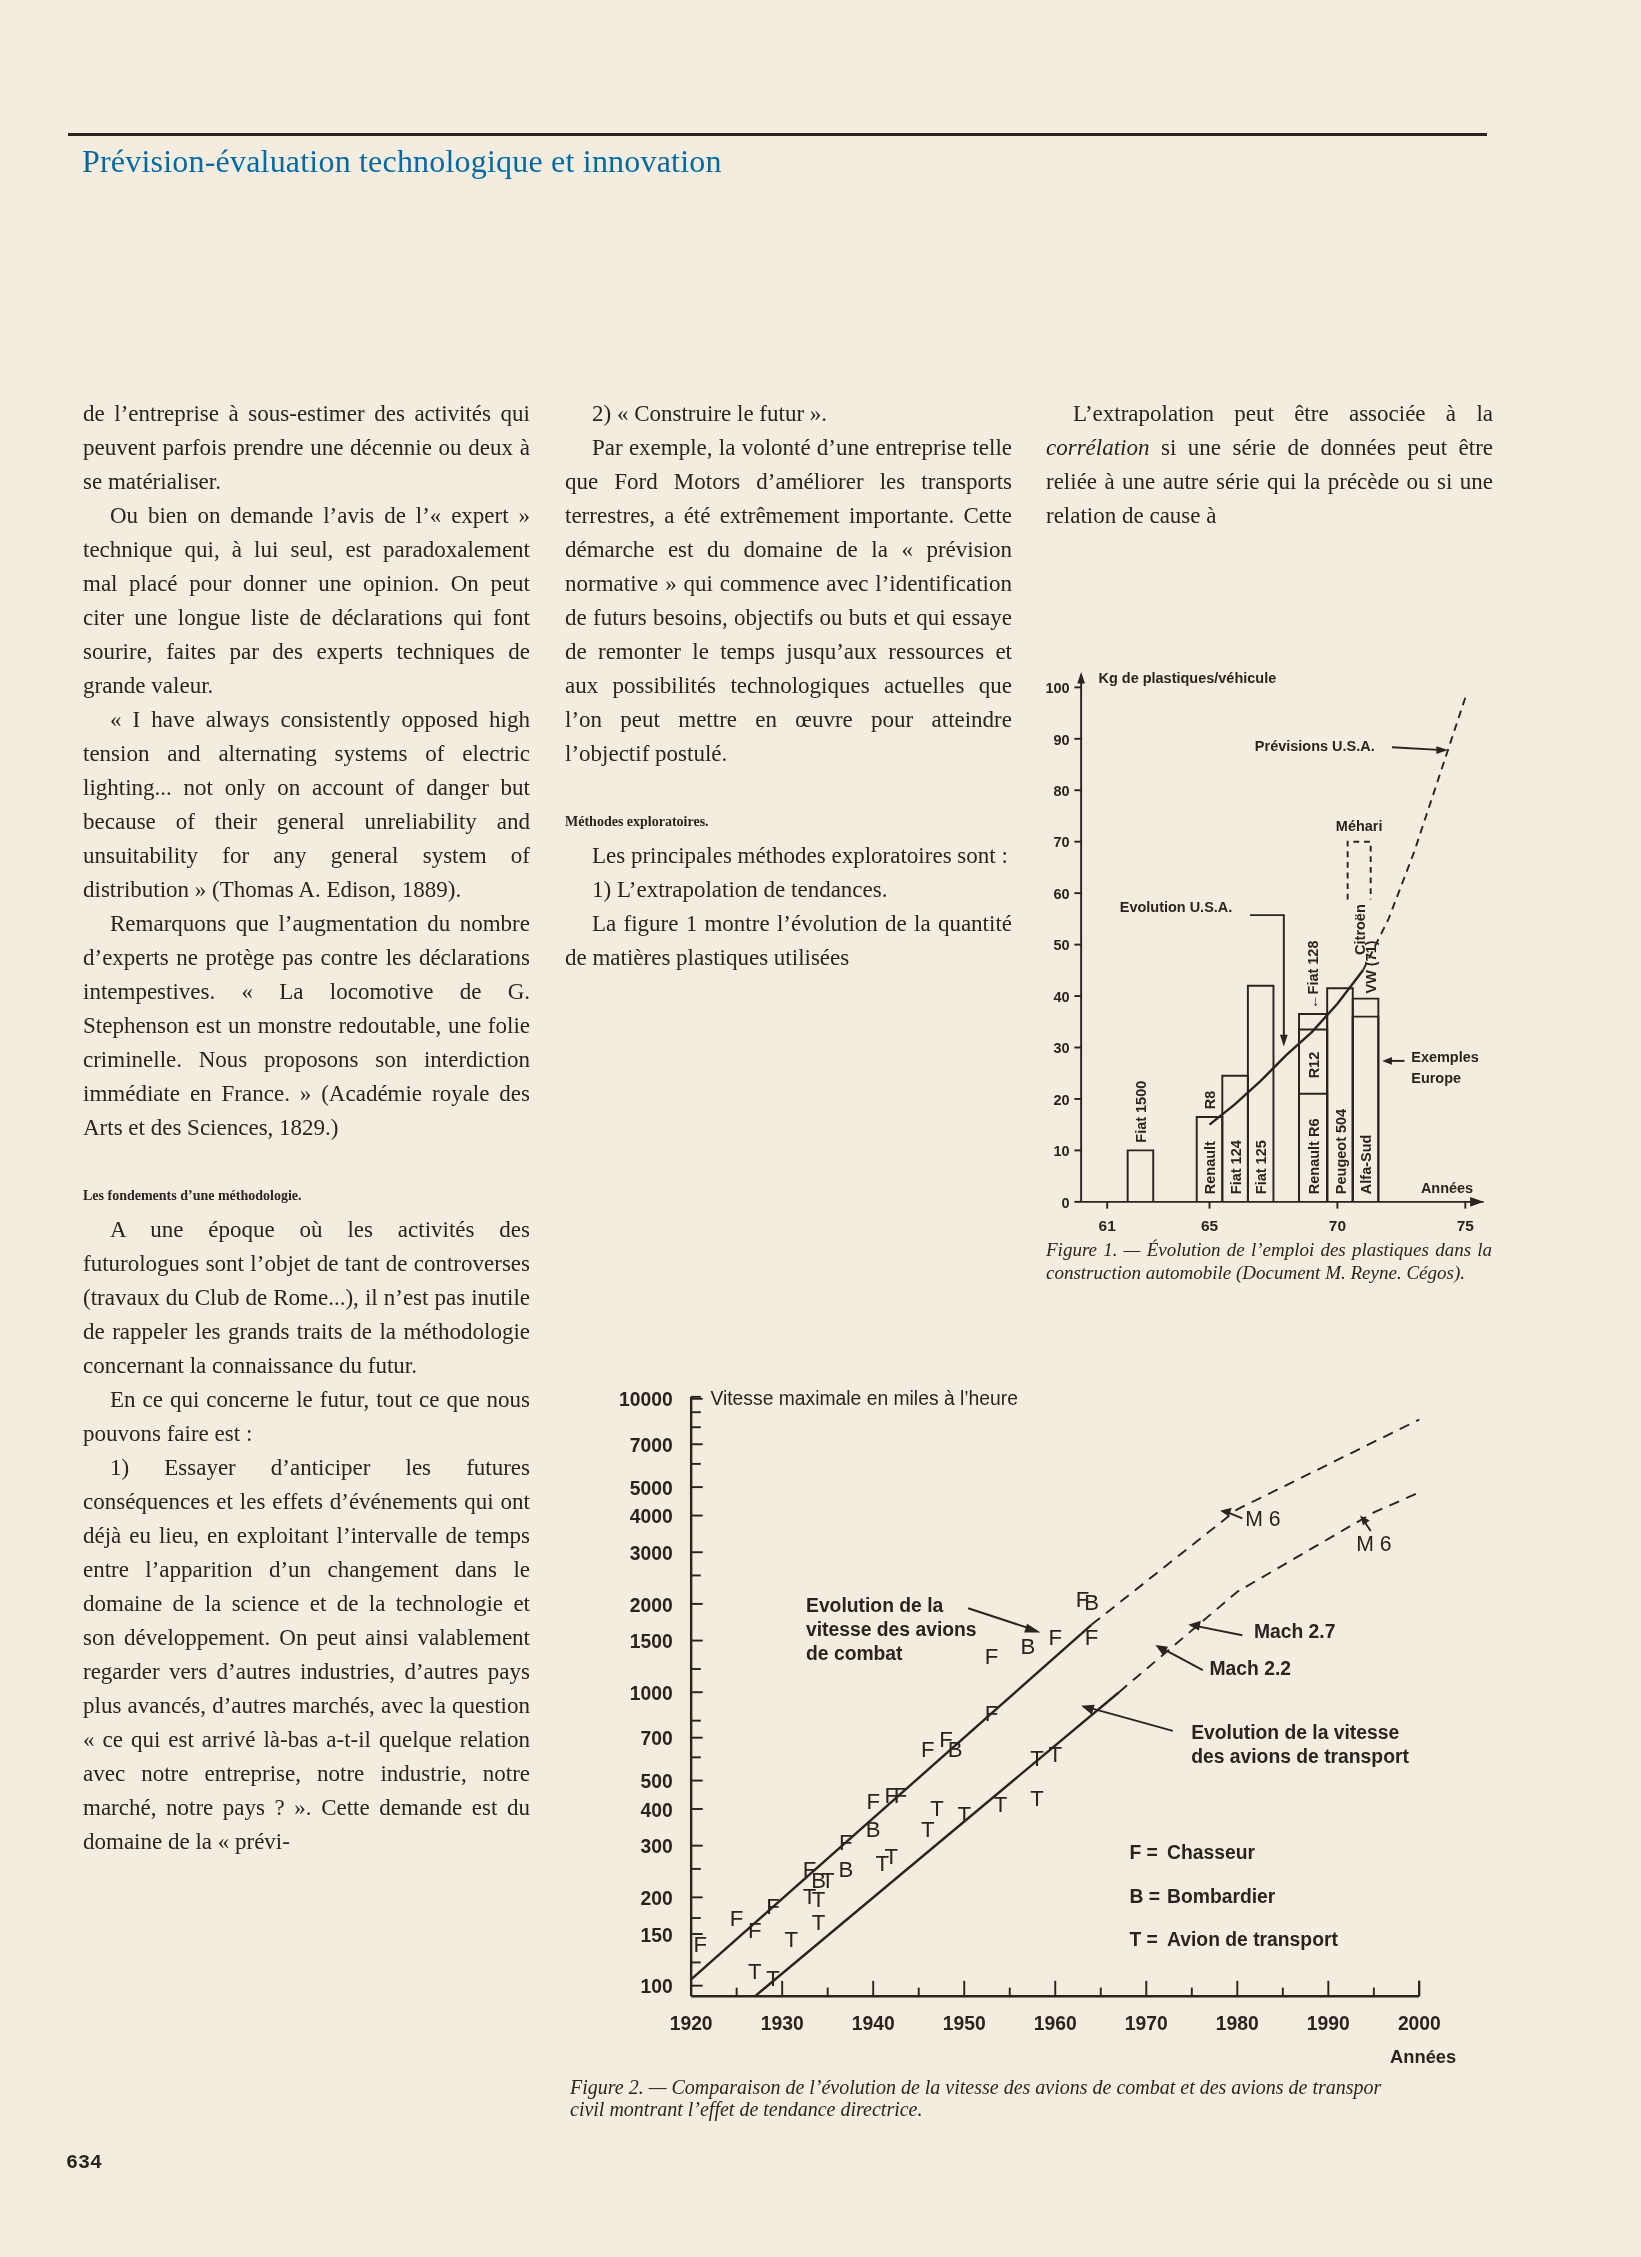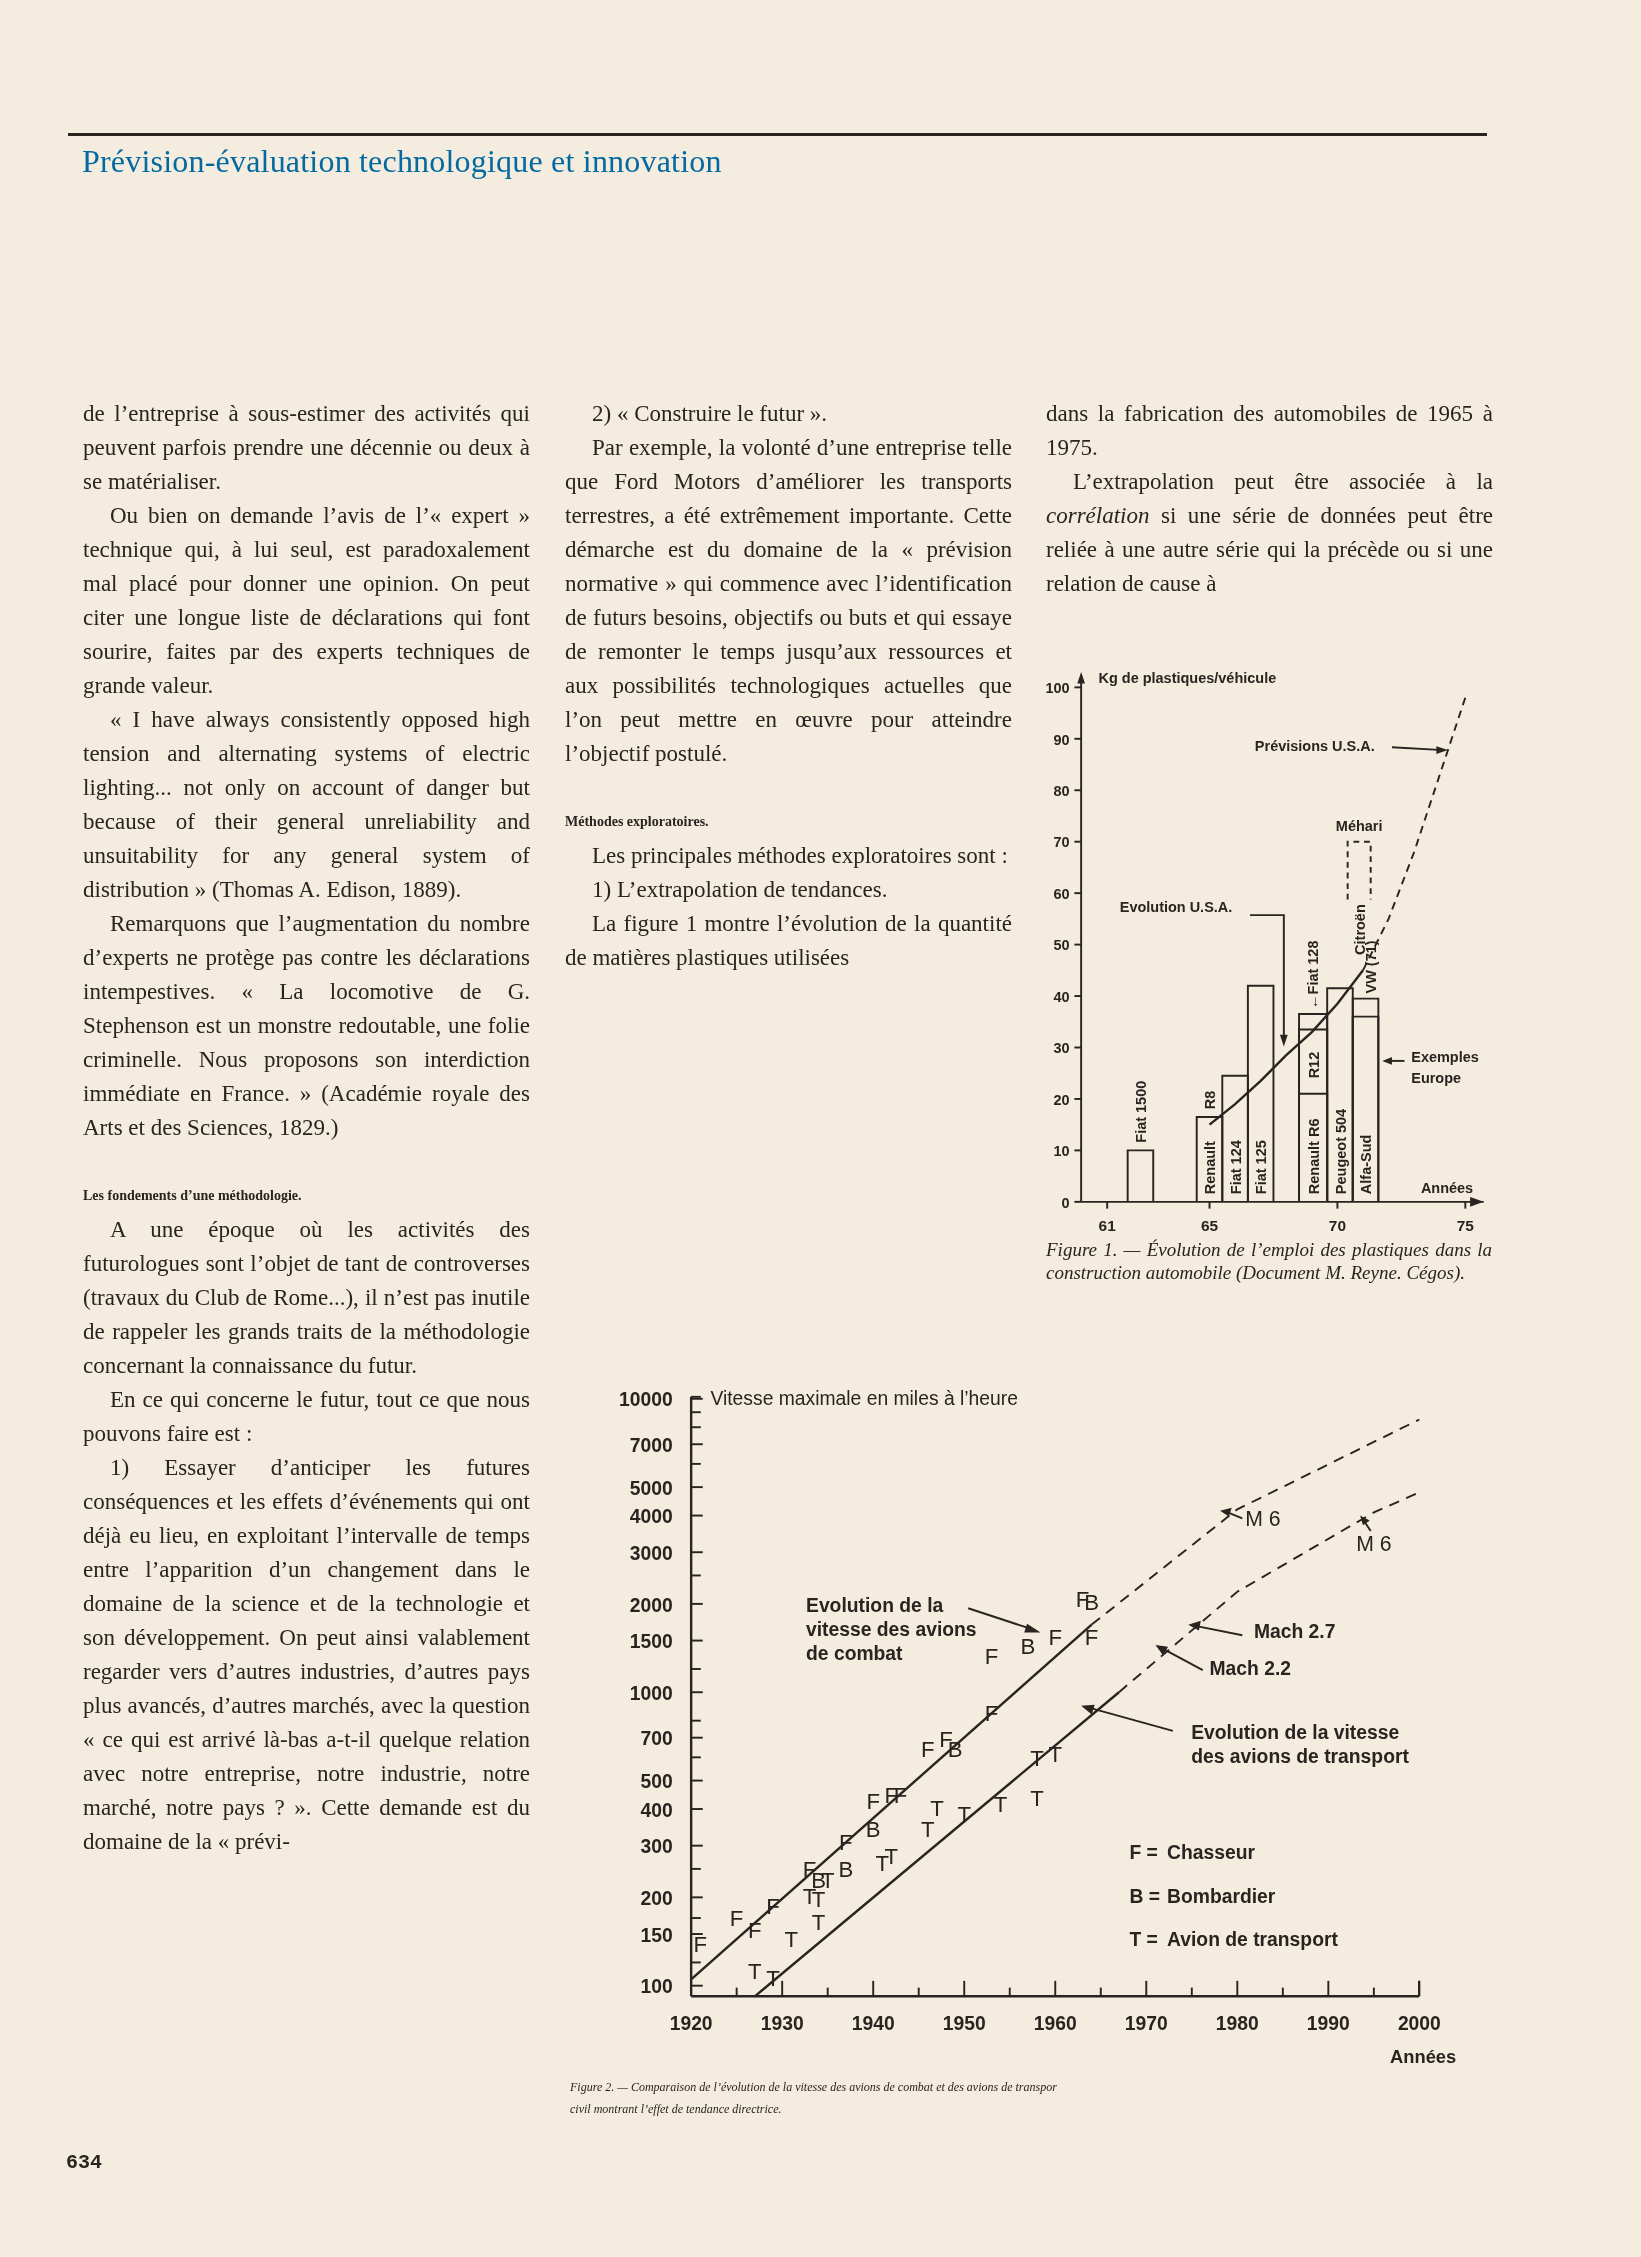--- a/index.html
+++ b/index.html
@@ -16,21 +16,21 @@
   .col p.ind { text-indent:27px; }
   .col h3 { margin:0; font-size:14px; font-weight:bold; line-height:34px; }
   .c1 { left:83px; top:397px; width:447px; }
   .c2 { left:565px; top:397px; width:447px; }
   .c3 { left:1046px; top:397px; width:447px; }
   .gap { height:34px; }
   .fig { position:absolute; }
   .fig svg text { font-family:"Liberation Sans", "DejaVu Sans", sans-serif; }
   .caption { position:absolute; font-style:italic; font-family:"Liberation Serif", serif; color:#2a2420; }
   .cap1 { left:1046px; top:1238px; width:446px; font-size:19px; line-height:23px; text-align:justify; }
-  .cap2 { left:570px; top:2076px; width:927px; font-size:12px; line-height:22px; }
+  .cap2 { left:570px; top:2076px; width:927px; font-size:20px; line-height:22px; }
   .page-number { position:absolute; left:66px; top:2151px; font-family:Liberation Mono, monospace; font-weight:bold; font-size:20px; }
 </style>
 </head>
 <body>
 
 <div class="rule"></div>
 <div class="running-head">Prévision-évaluation technologique et innovation</div>
 
 <div class="col c1">
   <p>de l’entreprise à sous-estimer des activités qui peuvent parfois prendre une décennie ou deux à se matérialiser.</p>
@@ -48,21 +48,20 @@
   <p class="ind">2) « Construire le futur ».</p>
   <p class="ind">Par exemple, la volonté d’une entreprise telle que Ford Motors d’améliorer les transports terrestres, a été extrêmement importante. Cette démarche est du domaine de la « prévision normative » qui commence avec l’identification de futurs besoins, objectifs ou buts et qui essaye de remonter le temps jusqu’aux ressources et aux possibilités technologiques actuelles que l’on peut mettre en œuvre pour atteindre l’objectif postulé.</p>
   <div class="gap"></div>
   <h3>Méthodes exploratoires.</h3>
   <p class="ind">Les principales méthodes exploratoires sont :</p>
   <p class="ind">1) L’extrapolation de tendances.</p>
   <p class="ind">La figure 1 montre l’évolution de la quantité de matières plastiques utilisées</p>
 </div>
 
 <div class="col c3">
-  <p>dans la fabrication des automobiles de 1965 à 1975.</p>
   <p class="ind" id="p-corr">L’extrapolation peut être associée à la <em>corrélation</em> si une série de données peut être reliée à une autre série qui la précède ou si une relation de cause à</p>
 </div>
 
 <div class="fig" style="left:0;top:0;width:1641px;height:1255px;pointer-events:none;">
   <svg id="fig1" width="1641" height="1255" viewBox="0 0 1700 1300" xmlns="http://www.w3.org/2000/svg">
       <line x1="1120" y1="1245" x2="1537" y2="1245" stroke="#2a2420" stroke-width="2"></line>
       <path d="M1537 1245 l-14 -5 l0 10 z" fill="#2a2420"></path>
       <line x1="1120" y1="1245" x2="1120" y2="700" stroke="#2a2420" stroke-width="2"></line>
       <path d="M1120 696 l-4 12 l8 0 z" fill="#2a2420"></path>
       <line x1="1113" y1="1245" x2="1120" y2="1245" stroke="#2a2420" stroke-width="2"></line>

